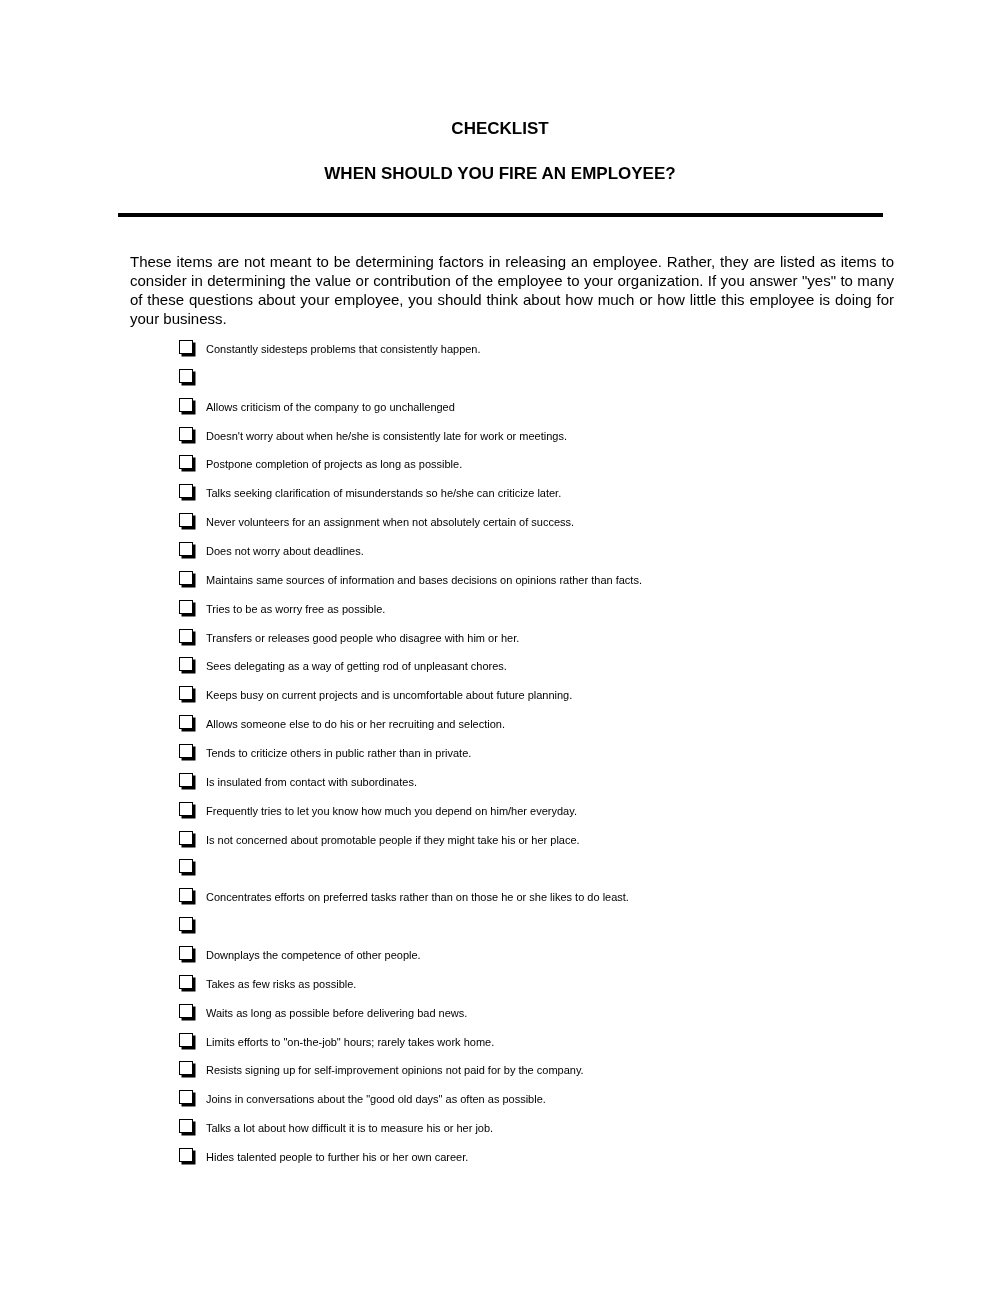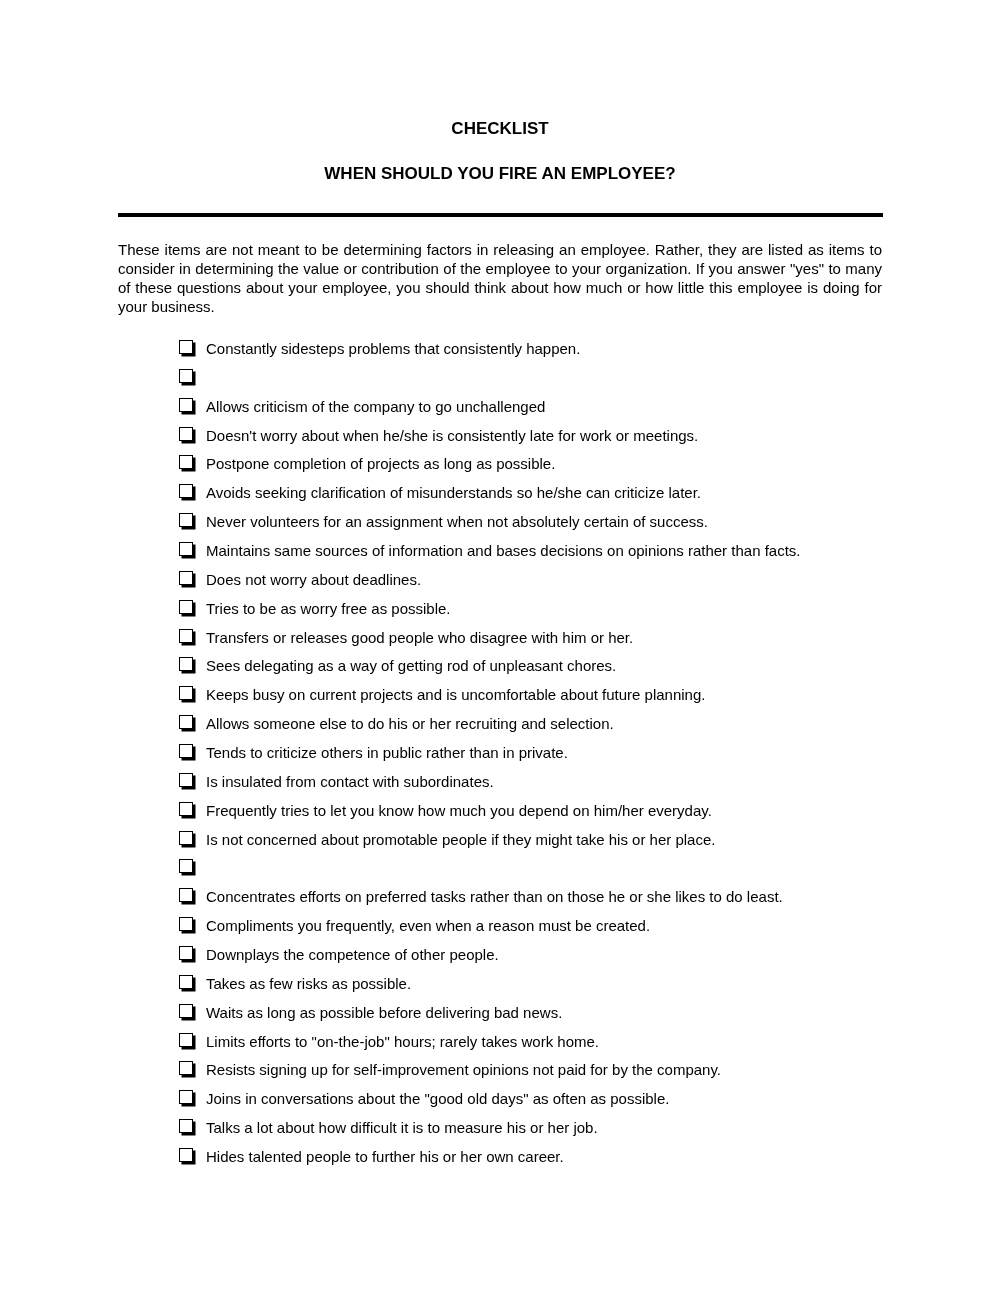--- a/index.html
+++ b/index.html
@@ -44,21 +44,21 @@
       background: #000000;
     }
     .intro {
       position: absolute;
       left: 118px;
       top: 240px;
       width: 764px;
       font-size: 15px;
       line-height: 19px;
       text-align: justify;
-      margin: 0;
+      margin: 12px;
     }
     .checklist {
       position: absolute;
       left: 179px;
       top: 338px;
       width: 700px;
       margin: 0;
       padding: 0;
       list-style: none;
     }
@@ -75,21 +75,21 @@
       height: 12px;
       border: 1.5px solid #000000;
       background: #ffffff;
       box-shadow: 2.5px 2.5px 0 0 #000000;
       cursor: pointer;
     }
     .label {
       position: absolute;
       left: 27px;
       top: 1px;
-      font-size: 15px;
+      font-size: 11px;
       line-height: 20px;
       white-space: nowrap;
     }
   </style>
 </head>
 <body>
 
 <div class="page">
   <h1 class="title title-1">CHECKLIST</h1>
   <h2 class="title title-2">WHEN SHOULD YOU FIRE AN EMPLOYEE?</h2>
@@ -111,36 +111,36 @@
     <li class="item">
         <span class="box"></span>
         <span class="label">Doesn't worry about when he/she is consistently late for work or meetings.</span>
       </li>
     <li class="item">
         <span class="box"></span>
         <span class="label">Postpone completion of projects as long as possible.</span>
       </li>
     <li class="item">
         <span class="box"></span>
-        <span class="label">Avoids seeking clarification of misunderstands so he/she can criticize later.</span>
+        <span class="label">Talks seeking clarification of misunderstands so he/she can criticize later.</span>
       </li>
     <li class="item">
         <span class="box"></span>
         <span class="label">Never volunteers for an assignment when not absolutely certain of success.</span>
       </li>
     <li class="item">
         <span class="box"></span>
+        <span class="label">Does not worry about deadlines.</span>
+      </li>
+    <li class="item">
+        <span class="box"></span>
         <span class="label">Maintains same sources of information and bases decisions on opinions rather than facts.</span>
       </li>
     <li class="item">
         <span class="box"></span>
-        <span class="label">Does not worry about deadlines.</span>
-      </li>
-    <li class="item">
-        <span class="box"></span>
         <span class="label">Tries to be as worry free as possible.</span>
       </li>
     <li class="item">
         <span class="box"></span>
         <span class="label">Transfers or releases good people who disagree with him or her.</span>
       </li>
     <li class="item">
         <span class="box"></span>
         <span class="label">Sees delegating as a way of getting rod of unpleasant chores.</span>
       </li>
@@ -170,21 +170,20 @@
       </li>
     <li class="item">
         <span class="box"></span>
       </li>
     <li class="item">
         <span class="box"></span>
         <span class="label">Concentrates efforts on preferred tasks rather than on those he or she likes to do least.</span>
       </li>
     <li class="item">
         <span class="box"></span>
-        <span class="label">Compliments you frequently, even when a reason must be created.</span>
       </li>
     <li class="item">
         <span class="box"></span>
         <span class="label">Downplays the competence of other people.</span>
       </li>
     <li class="item">
         <span class="box"></span>
         <span class="label">Takes as few risks as possible.</span>
       </li>
     <li class="item">

